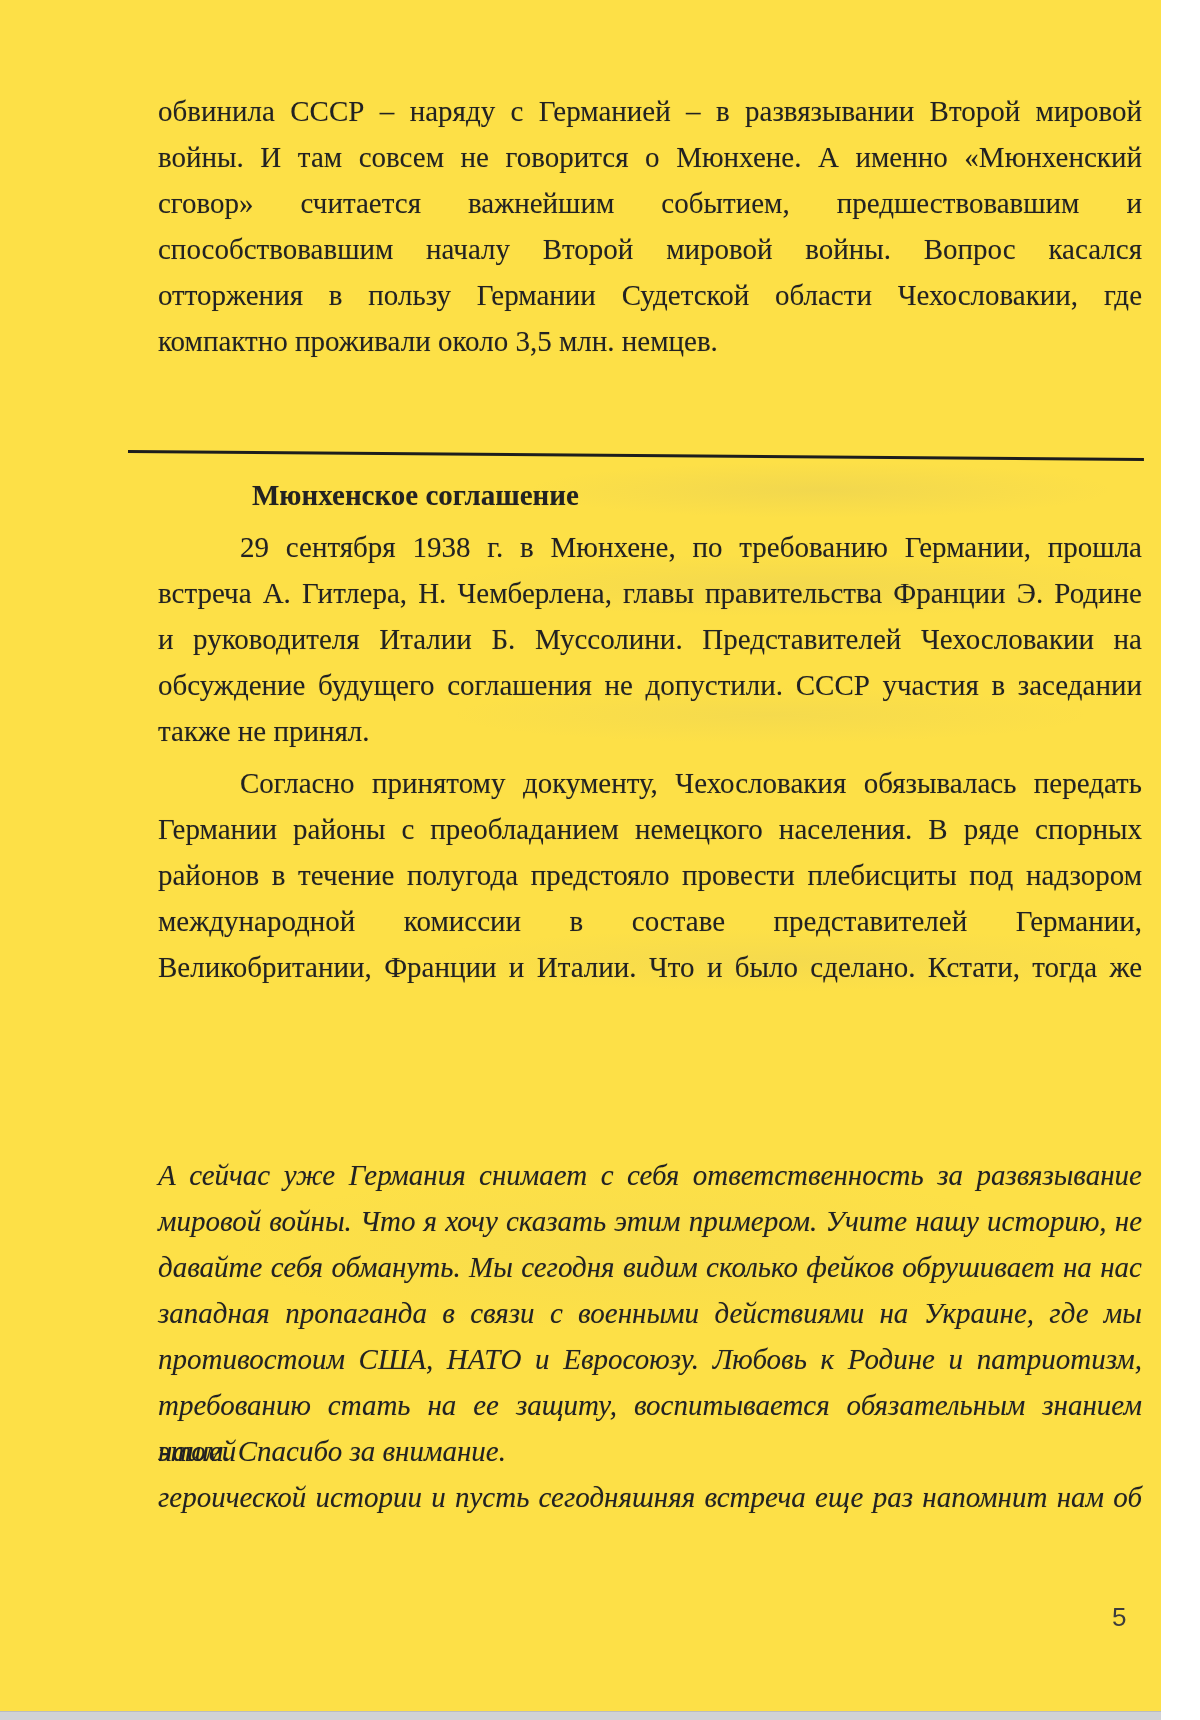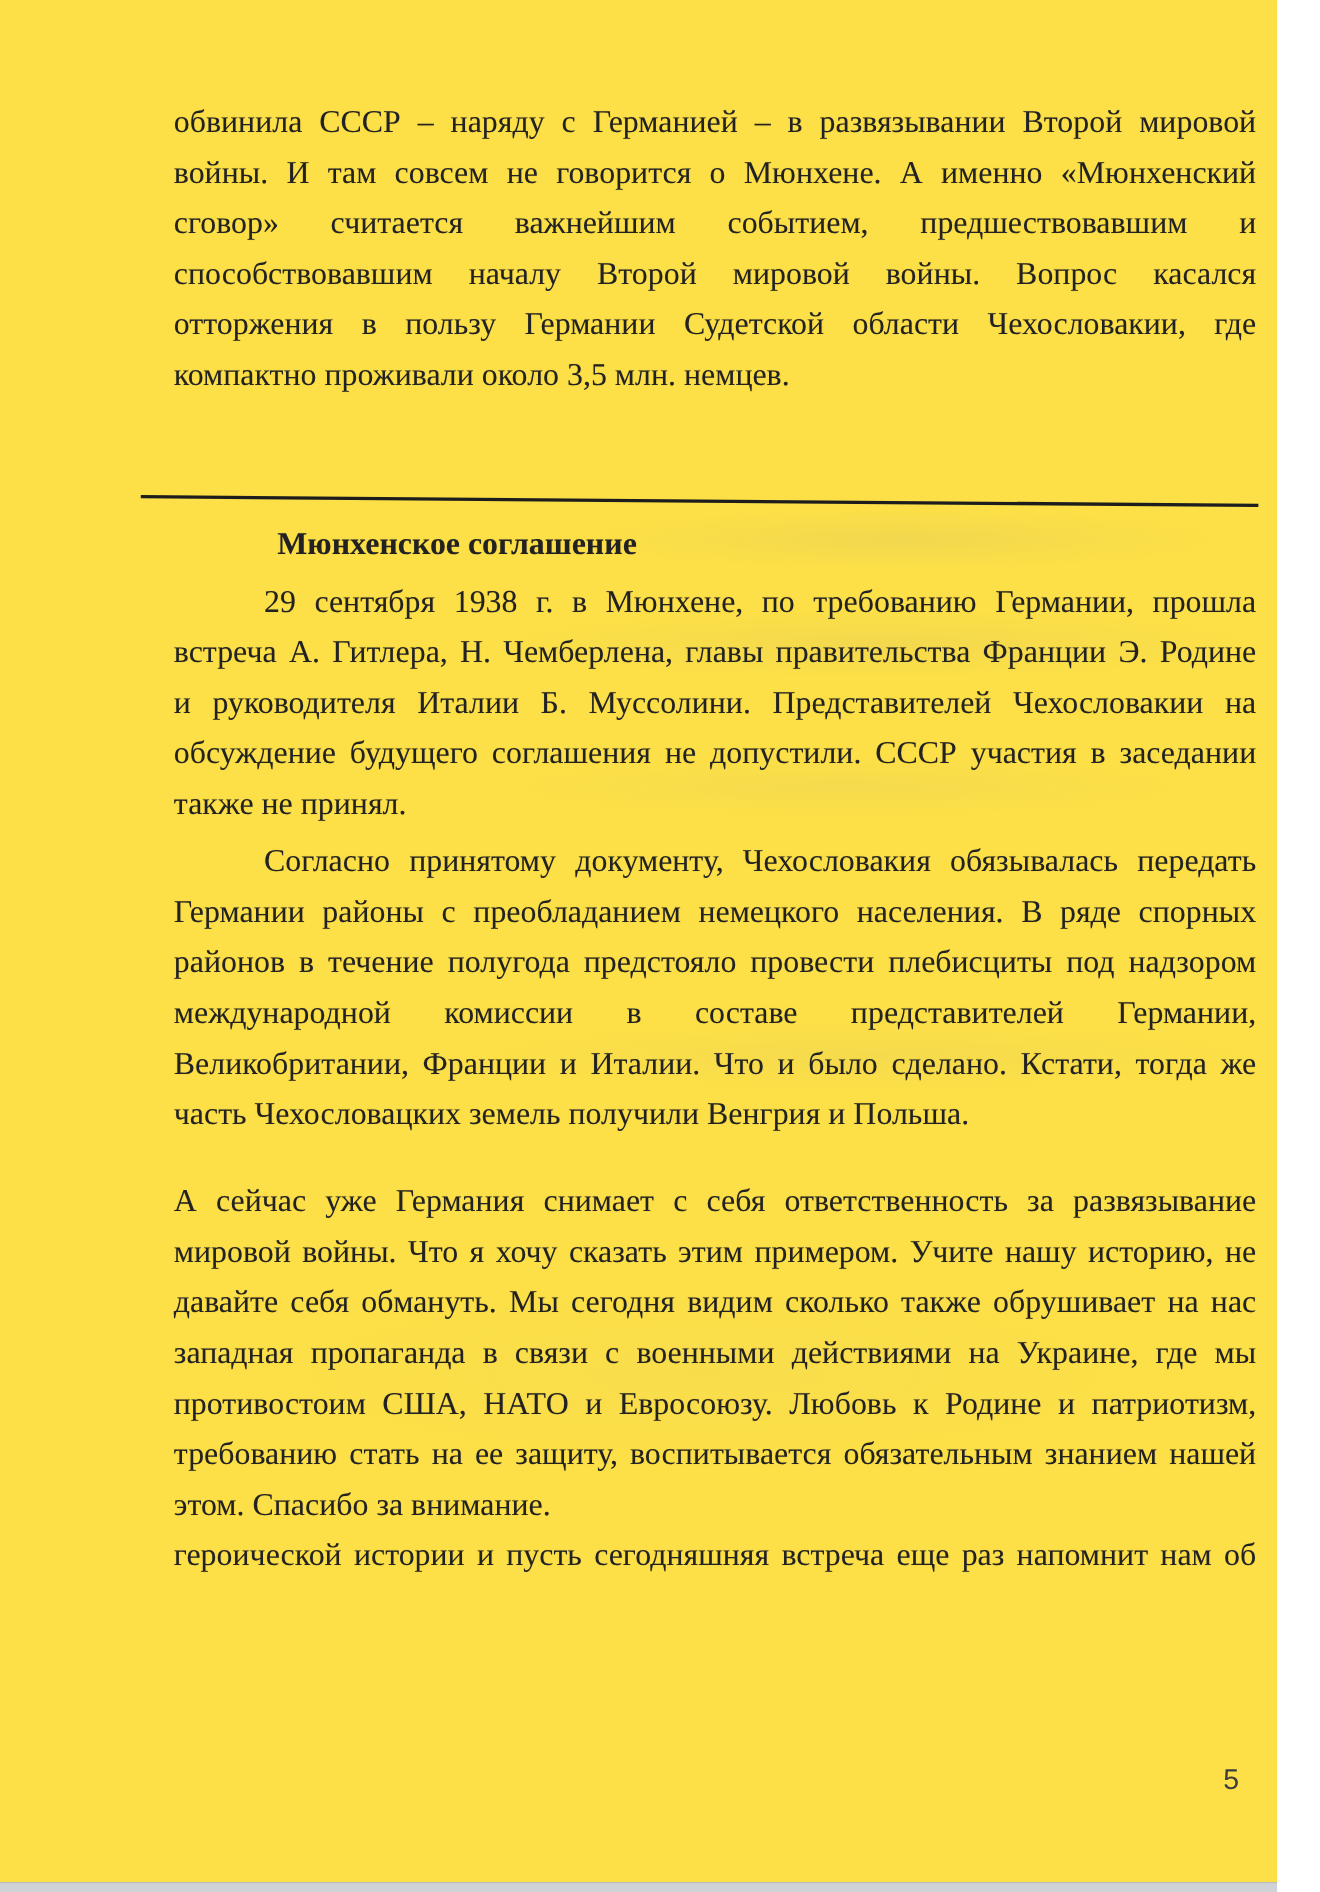--- a/index.html
+++ b/index.html
@@ -44,21 +44,21 @@
   }
   .line.para-last {
     text-align-last: left;
   }
   .para.indent .line:first-child {
     text-indent: 82px;
   }
   .p1 { top: 88px; }
   .p2 { top: 524px; }
   .p3 { top: 760px; }
-  .p4 { top: 1069px; }
+  .p4 { top: 1152px; font-style: italic; }
   .rule {
     position: absolute;
     left: 128px;
     top: 450px;
     width: 1016px;
     height: 3px;
     background: #1d1d1d;
     transform: rotate(0.45deg);
     transform-origin: 0 0;
   }
@@ -119,27 +119,26 @@
       <div class="line">обсуждение будущего соглашения не допустили. СССР участия в заседании</div>
       <div class="line para-last">также не принял.</div>
     </div>
 
   <div class="para p3 indent">
       <div class="line">Согласно принятому документу, Чехословакия обязывалась передать</div>
       <div class="line">Германии районы с преобладанием немецкого населения. В ряде спорных</div>
       <div class="line">районов в течение полугода предстояло провести плебисциты под надзором</div>
       <div class="line">международной комиссии в составе представителей Германии,</div>
       <div class="line">Великобритании, Франции и Италии. Что и было сделано. Кстати, тогда же</div>
-      <div class="line para-last">часть Чехословацких земель получили Венгрия и Польша.</div>
     </div>
 
   <div class="para p4">
       <div class="line">А сейчас уже Германия снимает с себя ответственность за развязывание</div>
       <div class="line">мировой войны. Что я хочу сказать этим примером. Учите нашу историю, не</div>
-      <div class="line">давайте себя обмануть. Мы сегодня видим сколько также обрушивает на нас</div>
+      <div class="line">давайте себя обмануть. Мы сегодня видим сколько фейков обрушивает на нас</div>
       <div class="line">западная пропаганда в связи с военными действиями на Украине, где мы</div>
       <div class="line">противостоим США, НАТО и Евросоюзу. Любовь к Родине и патриотизм,</div>
       <div class="line">требованию стать на ее защиту, воспитывается обязательным знанием нашей</div>
       <div class="line para-last">этом. Спасибо за внимание.</div>
       <div class="line">героической истории и пусть сегодняшняя встреча еще раз напомнит нам об</div>
     </div>
 
   <div class="page-num">5</div>
 
   <div class="page-edge"></div>

